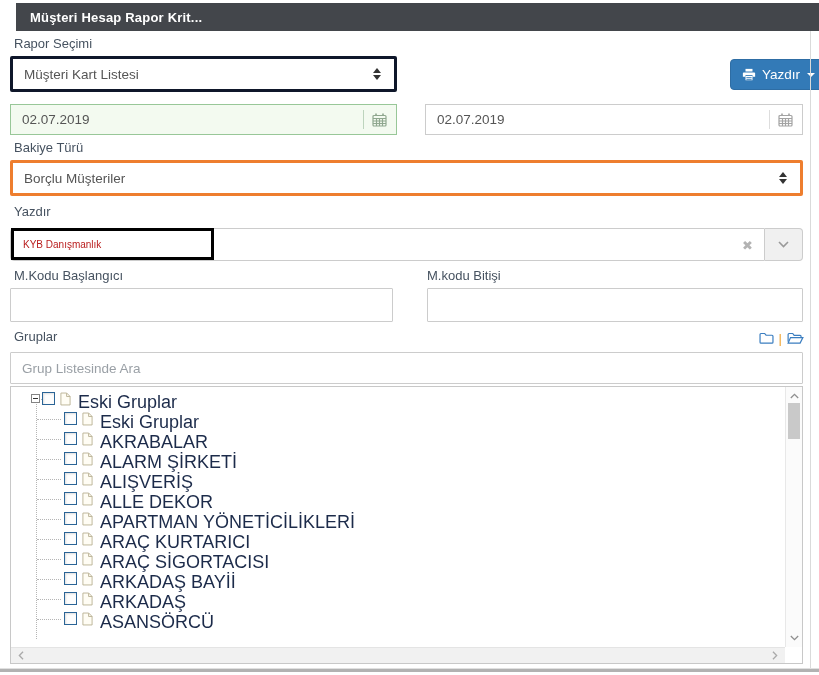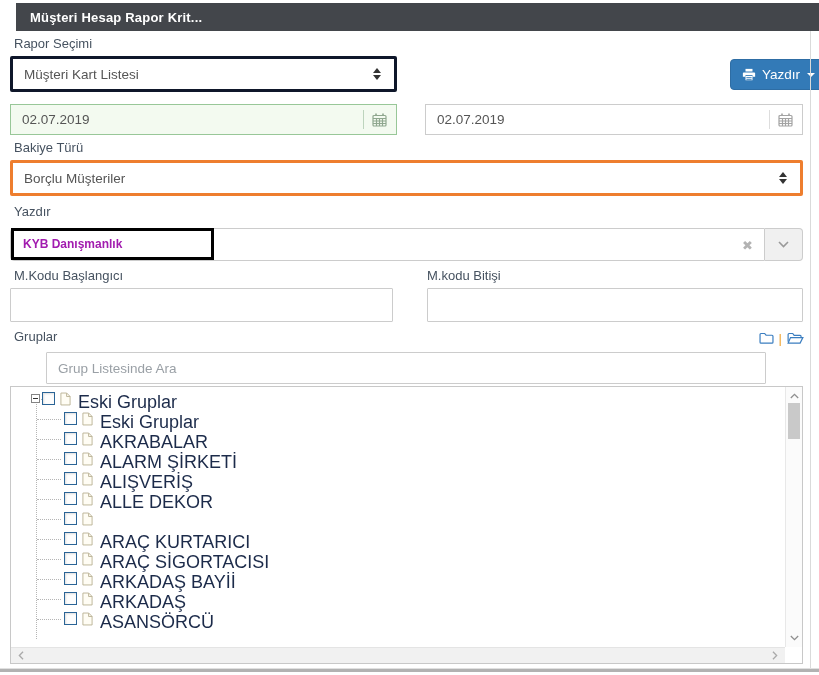--- a/index.html
+++ b/index.html
@@ -39,32 +39,32 @@
   .date-start .vsep { background:#bdd4bd; }
   .date-start .cal { color:#8fa78f; }
   .date-end { left:425px; top:104px; width:378px; background:#fff; border:1px solid #ccc; }
   .date-end .vsep { background:#ddd; }
   .date-end .cal { color:#a3a3a3; }
 
   
   .combo { position:absolute; left:10px; top:228px; width:793px; height:33px; display:flex; }
   .combo-input { position:relative; width:755px; height:33px; background:#fff; border:1px solid #ccc; border-radius:4px 0 0 4px; }
   .hl-box { position:absolute; left:0; top:-1px; width:203px; height:32px; border:3px solid #000; display:flex; align-items:center; }
-  .hl-box span { padding-left:9px; font-size:12px; color:#a21caf; white-space:nowrap;font-weight:bold; }
+  .hl-box span { padding-left:9px; font-size:10px; color:#b91c1c; white-space:nowrap; }
   .clear-x { position:absolute; right:11px; top:50%; transform:translateY(-50%); color:#b3b3b3; font-size:13px; font-weight:bold; cursor:pointer; }
   .combo-dd { width:38px; height:33px; background:#f0f0f0; border:1px solid #ccc; border-left:none; border-radius:0 4px 4px 0;
     display:flex; align-items:center; justify-content:center; cursor:pointer; }
 
   
   .tinput { position:absolute; height:34px; border:1px solid #ccc; border-radius:1px; background:#fff;
     font-family:inherit; font-size:13.5px; color:#555; padding:0 11px; }
   .tinput::placeholder { color:#9aa0a6; opacity:1; }
   .mk1 { left:10px; top:288px; width:383px; }
   .mk2 { left:427px; top:288px; width:376px; }
-  .search { left:10px; top:352px; width:720px; height:32px;margin-left:36px; }
+  .search { left:10px; top:352px; width:793px; height:32px; }
 
   
   .grp-icons { position:absolute; left:752px; top:330px; width:52px; height:16px;
     display:flex; align-items:center; justify-content:flex-end; gap:5px; }
   .grp-sep { color:#efa22f; font-size:13px; }
   .grp-icons svg { cursor:pointer; }
 
   
   .tree-wrap { position:absolute; left:10px; top:386px; width:793px; height:278px; border:1px solid #c8c8c8; background:#fff; }
   .tree { position:absolute; left:0; top:2px; width:772px; height:258px; overflow:hidden; font-size:18px; color:#1c2b4a; }
@@ -279,20 +279,21 @@
     <span class="tlabel">ALLE DEKOR</span>
   </div>
           <div class="trow trow-child">
     <span class="cbx"></span>
     <span class="ficon">
       <svg width="11" height="14" viewBox="0 0 12 14">
                 <path d="M1 .5h6.3L11 4.2V13.5H1z" fill="#fffdf4" stroke="#b9b194"></path>
                 <path d="M7.2.7v3.6H11" fill="none" stroke="#b9b194"></path>
               </svg>
     </span>
+    <span class="tlabel">APARTMAN YÖNETİCİLİKLERİ</span>
   </div>
           <div class="trow trow-child">
     <span class="cbx"></span>
     <span class="ficon">
       <svg width="11" height="14" viewBox="0 0 12 14">
                 <path d="M1 .5h6.3L11 4.2V13.5H1z" fill="#fffdf4" stroke="#b9b194"></path>
                 <path d="M7.2.7v3.6H11" fill="none" stroke="#b9b194"></path>
               </svg>
     </span>
     <span class="tlabel">ARAÇ KURTARICI</span>

